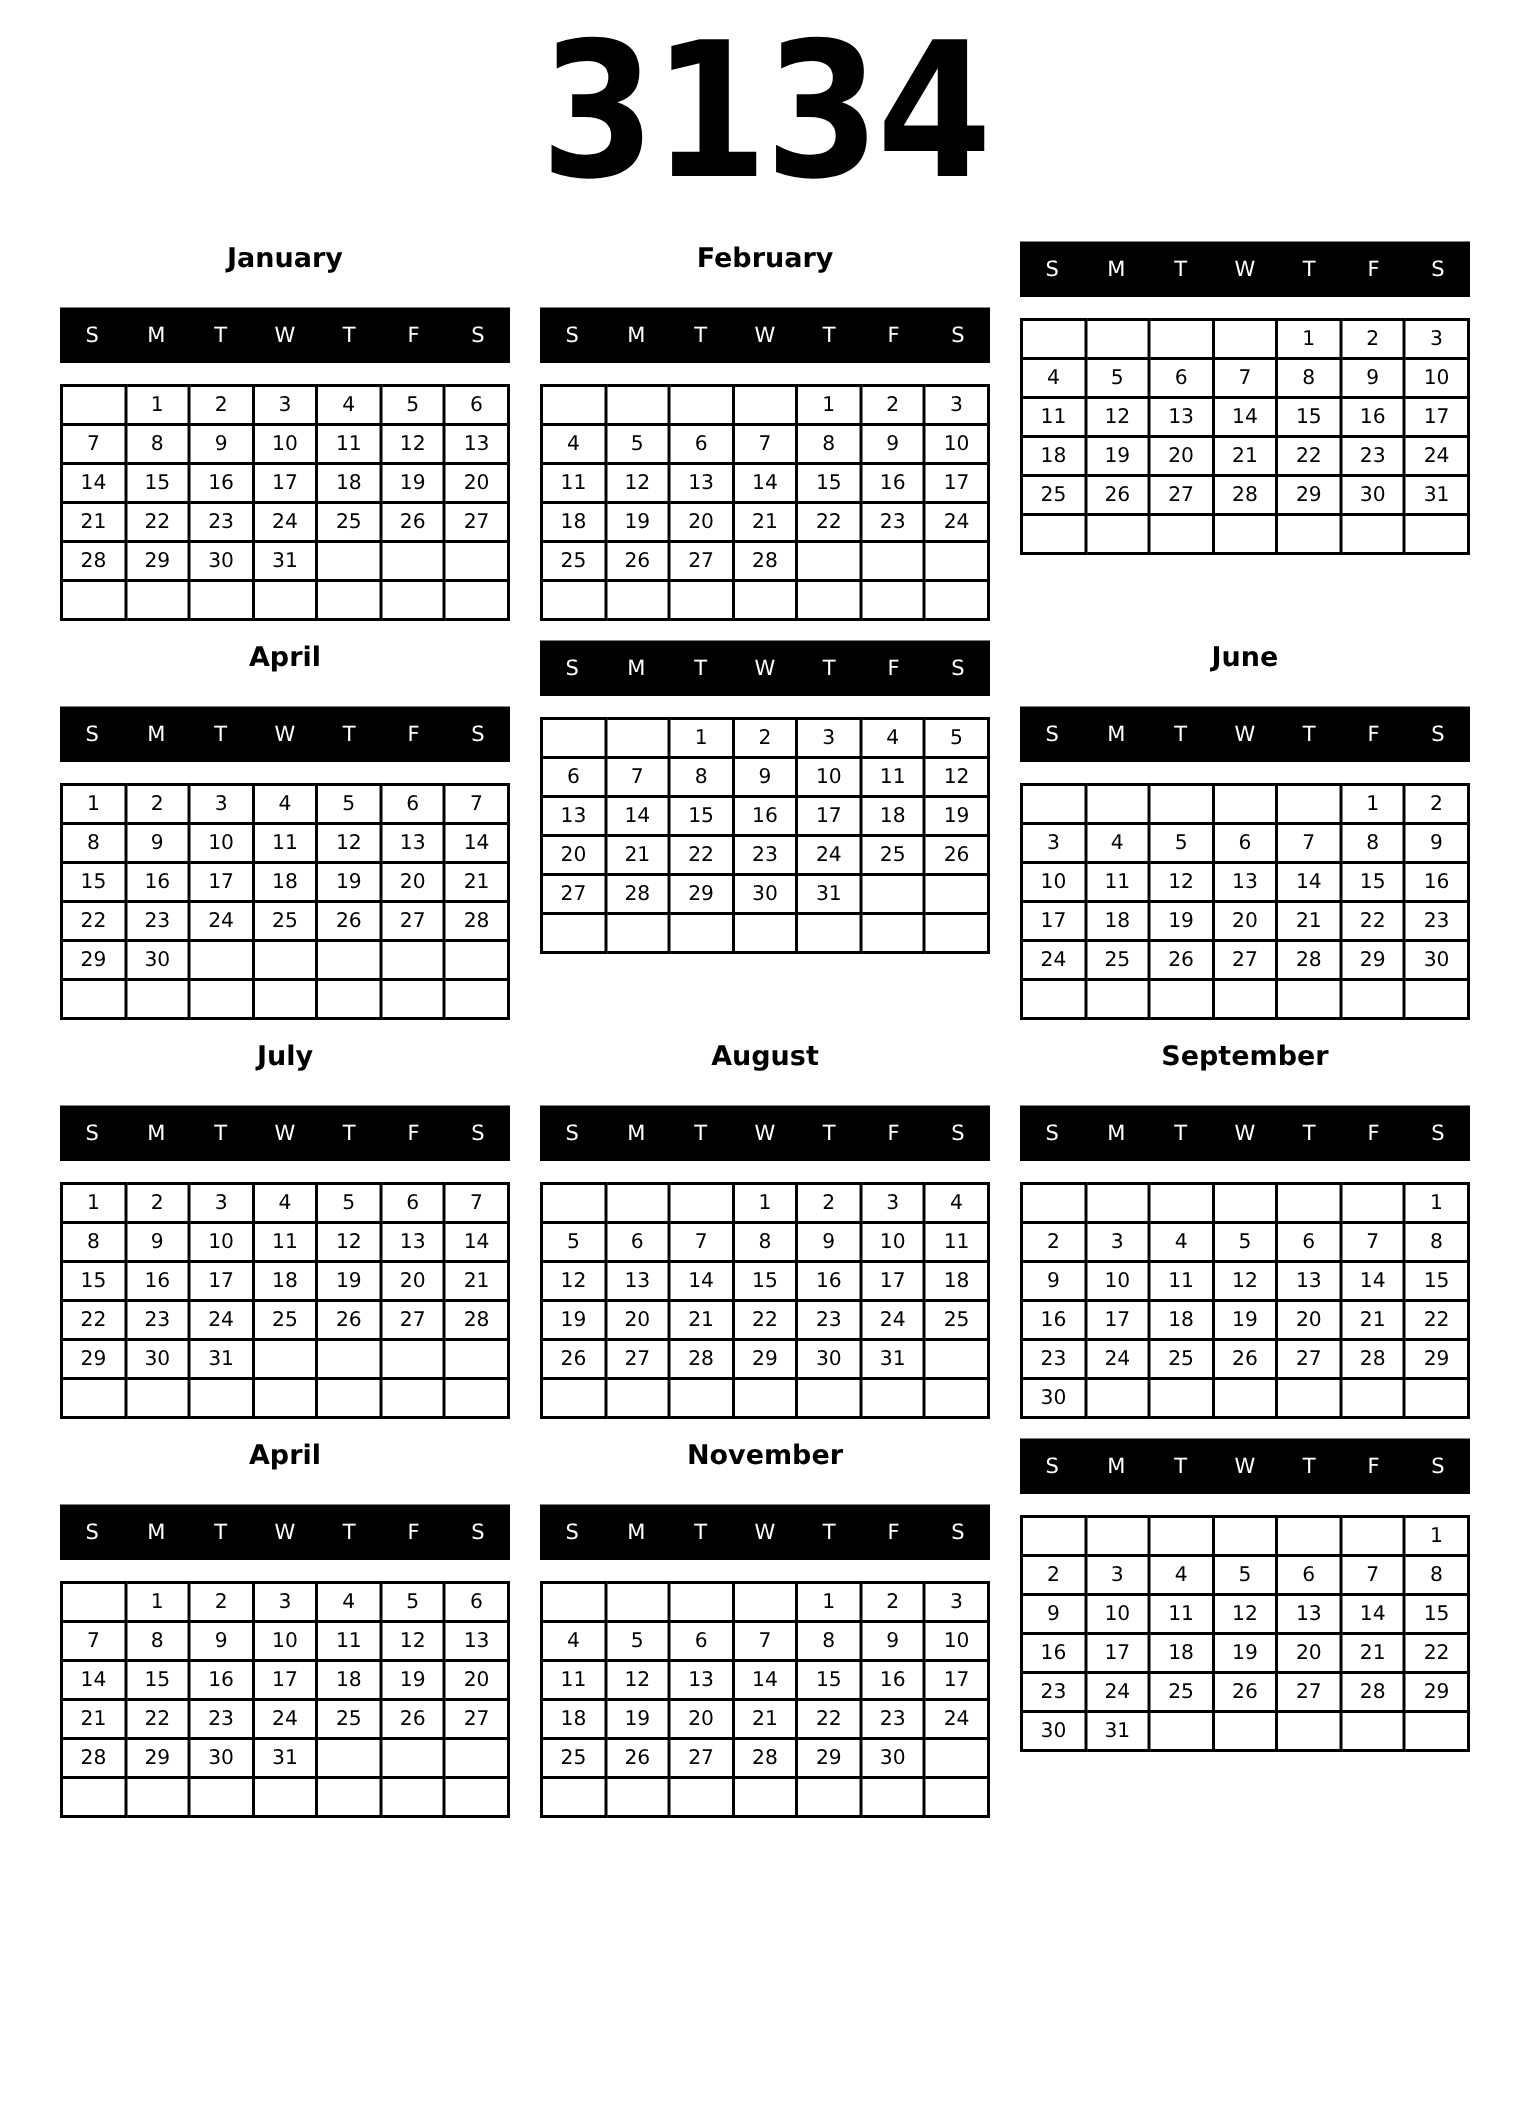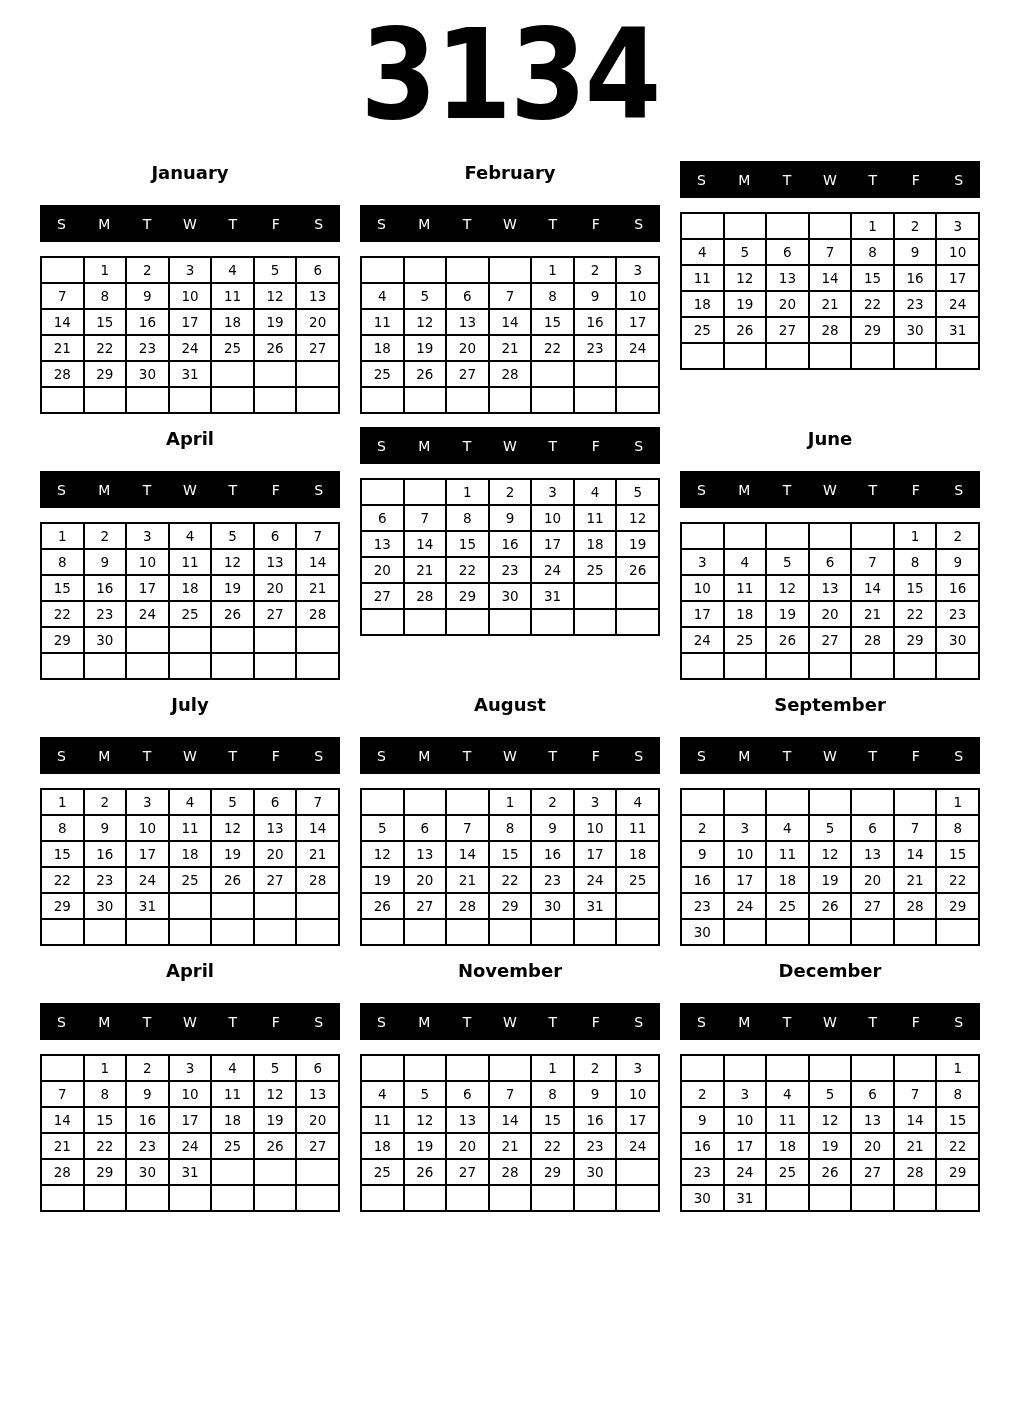--- a/index.html
+++ b/index.html
@@ -844,21 +844,20 @@
               <td class="day-cell"></td>
               <td class="day-cell"></td>
               <td class="day-cell"></td>
               <td class="day-cell"></td>
               <td class="day-cell"></td>
             </tr>
           </tbody>
         </table>
       </div>
       <div class="month">
-        <div class="month-name">December</div>
         <div class="weekday-bar">
           <span class="weekday">S</span>
           <span class="weekday">M</span>
           <span class="weekday">T</span>
           <span class="weekday">W</span>
           <span class="weekday">T</span>
           <span class="weekday">F</span>
           <span class="weekday">S</span>
         </div>
         <table class="day-table">

